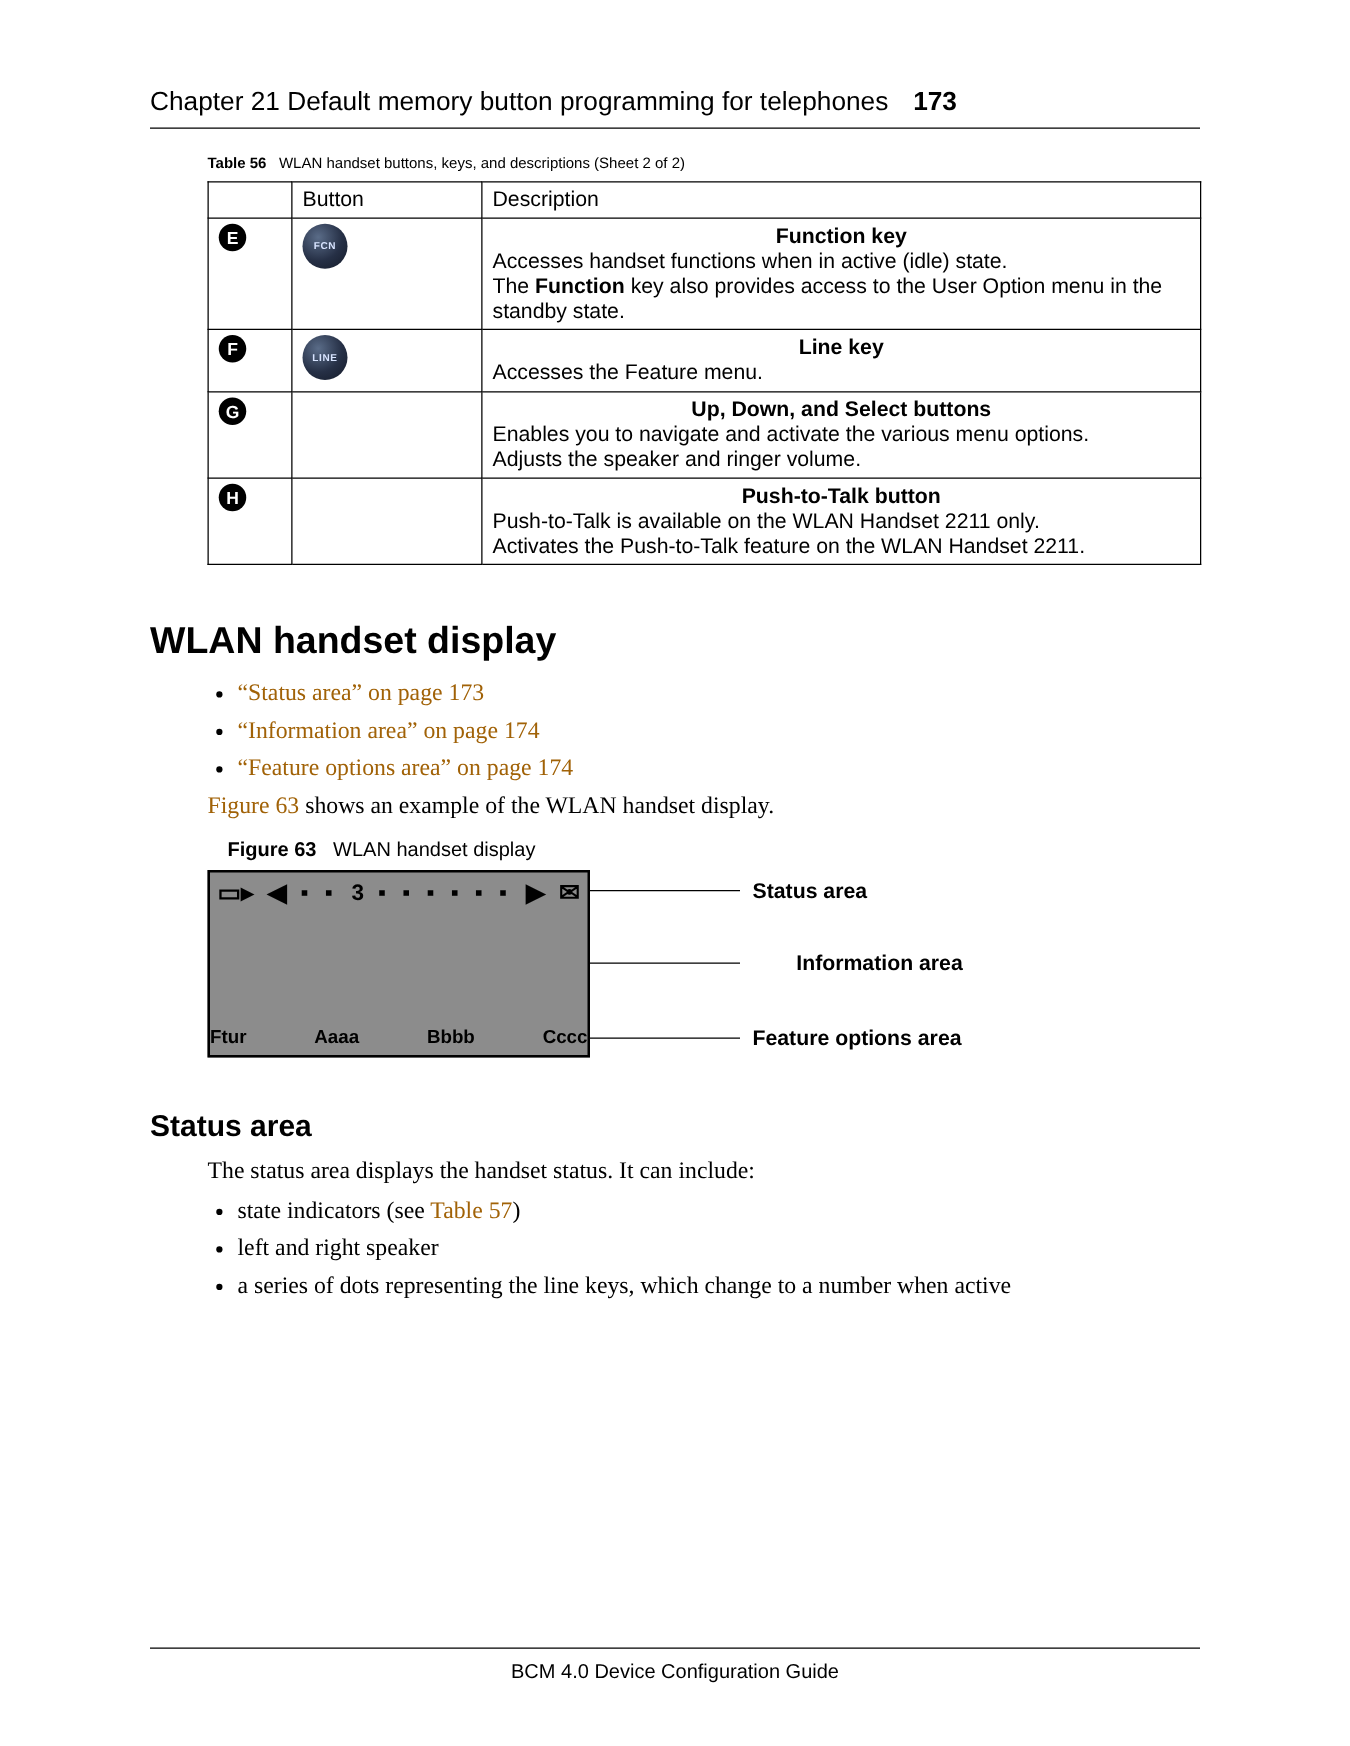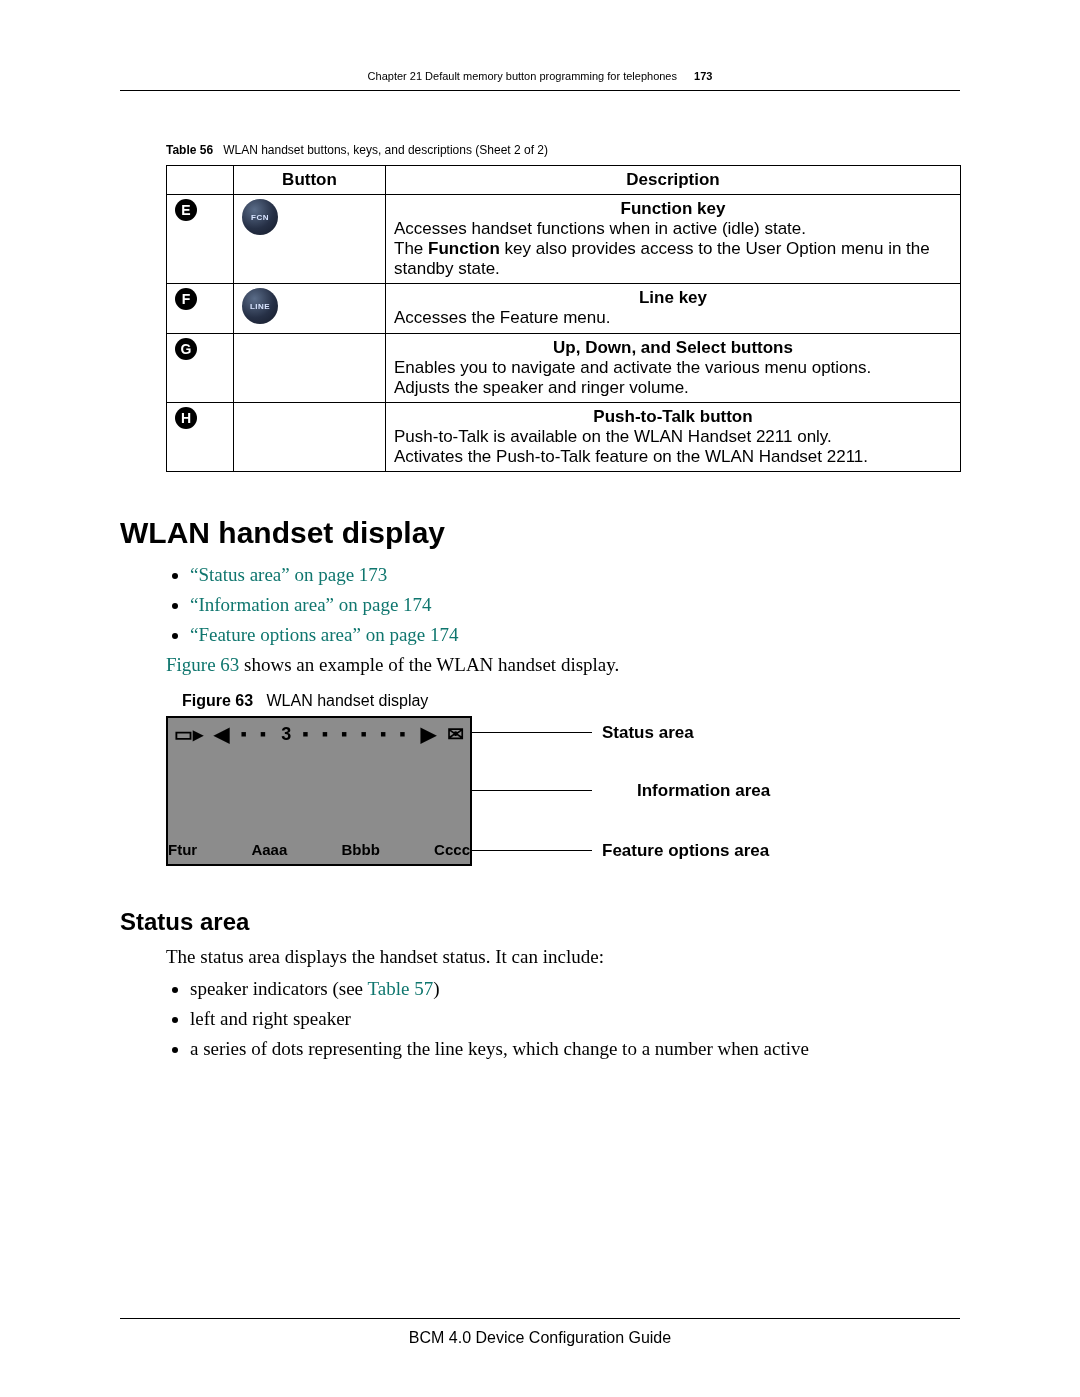--- a/index.html
+++ b/index.html
@@ -10,25 +10,25 @@
   }
   .page {
     width: 1080px;
     height: 1397px;
     position: relative;
     box-sizing: border-box;
     padding: 70px 120px 40px 120px;
   }
   .header-line {
     font-family: Arial, Helvetica, sans-serif;
-    font-size: 11px;
-    text-align: center;
+    font-size: 21px;
+    text-align: left;
     border-bottom: 1px solid #000;
     padding-bottom: 8px;
-    margin-bottom: 52px;
+    margin-bottom: 20px;
   }
   .header-page-num { font-weight: bold; margin-left: 14px; }
   .table-caption {
     font-family: Arial, Helvetica, sans-serif;
     font-size: 12px;
     margin-left: 46px;
     margin-bottom: 8px;
   }
   .table-caption .cap-label { font-weight: bold; }
   table.main-table {
@@ -37,21 +37,21 @@
     margin-left: 46px;
     font-family: Arial, Helvetica, sans-serif;
     font-size: 17px;
   }
   table.main-table th, table.main-table td {
     border: 1px solid #000;
     padding: 4px 8px;
     vertical-align: top;
     text-align: left;
   }
-  table.main-table th { font-weight: bold; text-align: center; }
+  table.main-table th { font-weight: normal; }
   .col-marker { width: 50px; text-align: center; vertical-align: top; }
   .col-button { width: 135px; text-align: center; }
   .marker-dot {
     display: inline-block;
     width: 22px; height: 22px;
     border-radius: 50%;
     background: #000;
     color: #fff;
     font-weight: bold;
     font-size: 14px;
@@ -87,21 +87,21 @@
   p.body {
     font-size: 19px;
     margin: 6px 0 10px 46px;
   }
   ul.bullets {
     margin: 4px 0 8px 70px;
     padding: 0;
     font-size: 19px;
   }
   ul.bullets li { margin: 8px 0; }
-  .link { color: #0f766e; }
+  .link { color: #a16207; }
 
   .fig-caption {
     font-family: Arial, Helvetica, sans-serif;
     font-size: 16px;
     margin: 16px 0 6px 62px;
   }
   .fig-caption .cap-label { font-weight: bold; }
 
   .figure-wrap {
     margin-left: 46px;
@@ -271,21 +271,21 @@
     <div class="fig-line" style="left:306px; top:74px; width:120px;"></div>
     <div class="fig-label" style="left:436px; top:66px;margin-left:35px;">Information area</div>
     <div class="fig-line" style="left:306px; top:134px; width:120px;"></div>
     <div class="fig-label" style="left:436px; top:126px;">Feature options area</div>
   </div>
 
   <h2 class="subsection">Status area</h2>
   <p class="body">The status area displays the handset status. It can include:</p>
   <ul class="bullets">
     <li>
-      <span>speaker indicators (see </span><span class="link">Table 57</span><span>)</span>
+      <span>state indicators (see </span><span class="link">Table 57</span><span>)</span>
     </li>
     <li>left and right speaker</li>
     <li>a series of dots representing the line keys, which change to a number when active</li>
   </ul>
 
   <div class="footer">
     <span>BCM 4.0 Device Configuration Guide</span>
   </div>
 
 </div>

